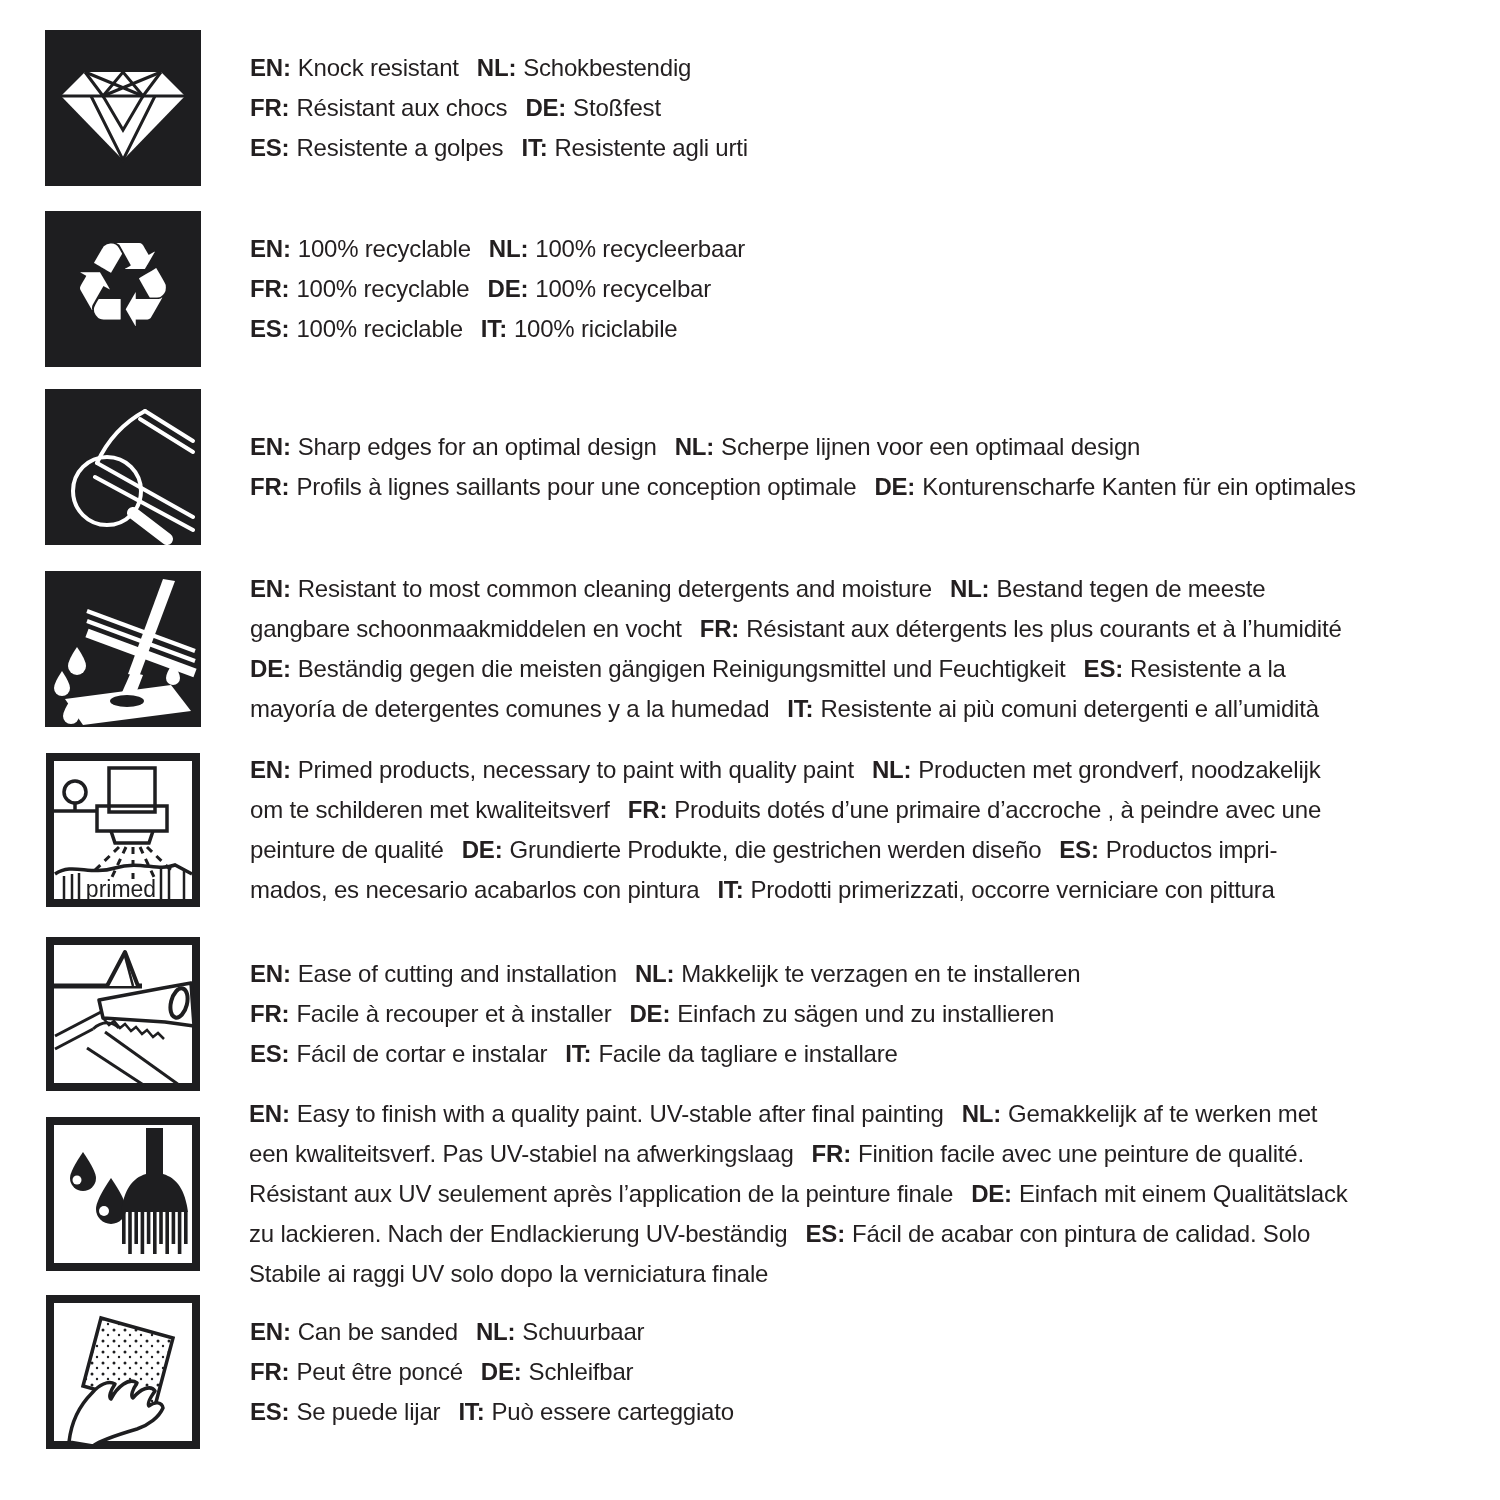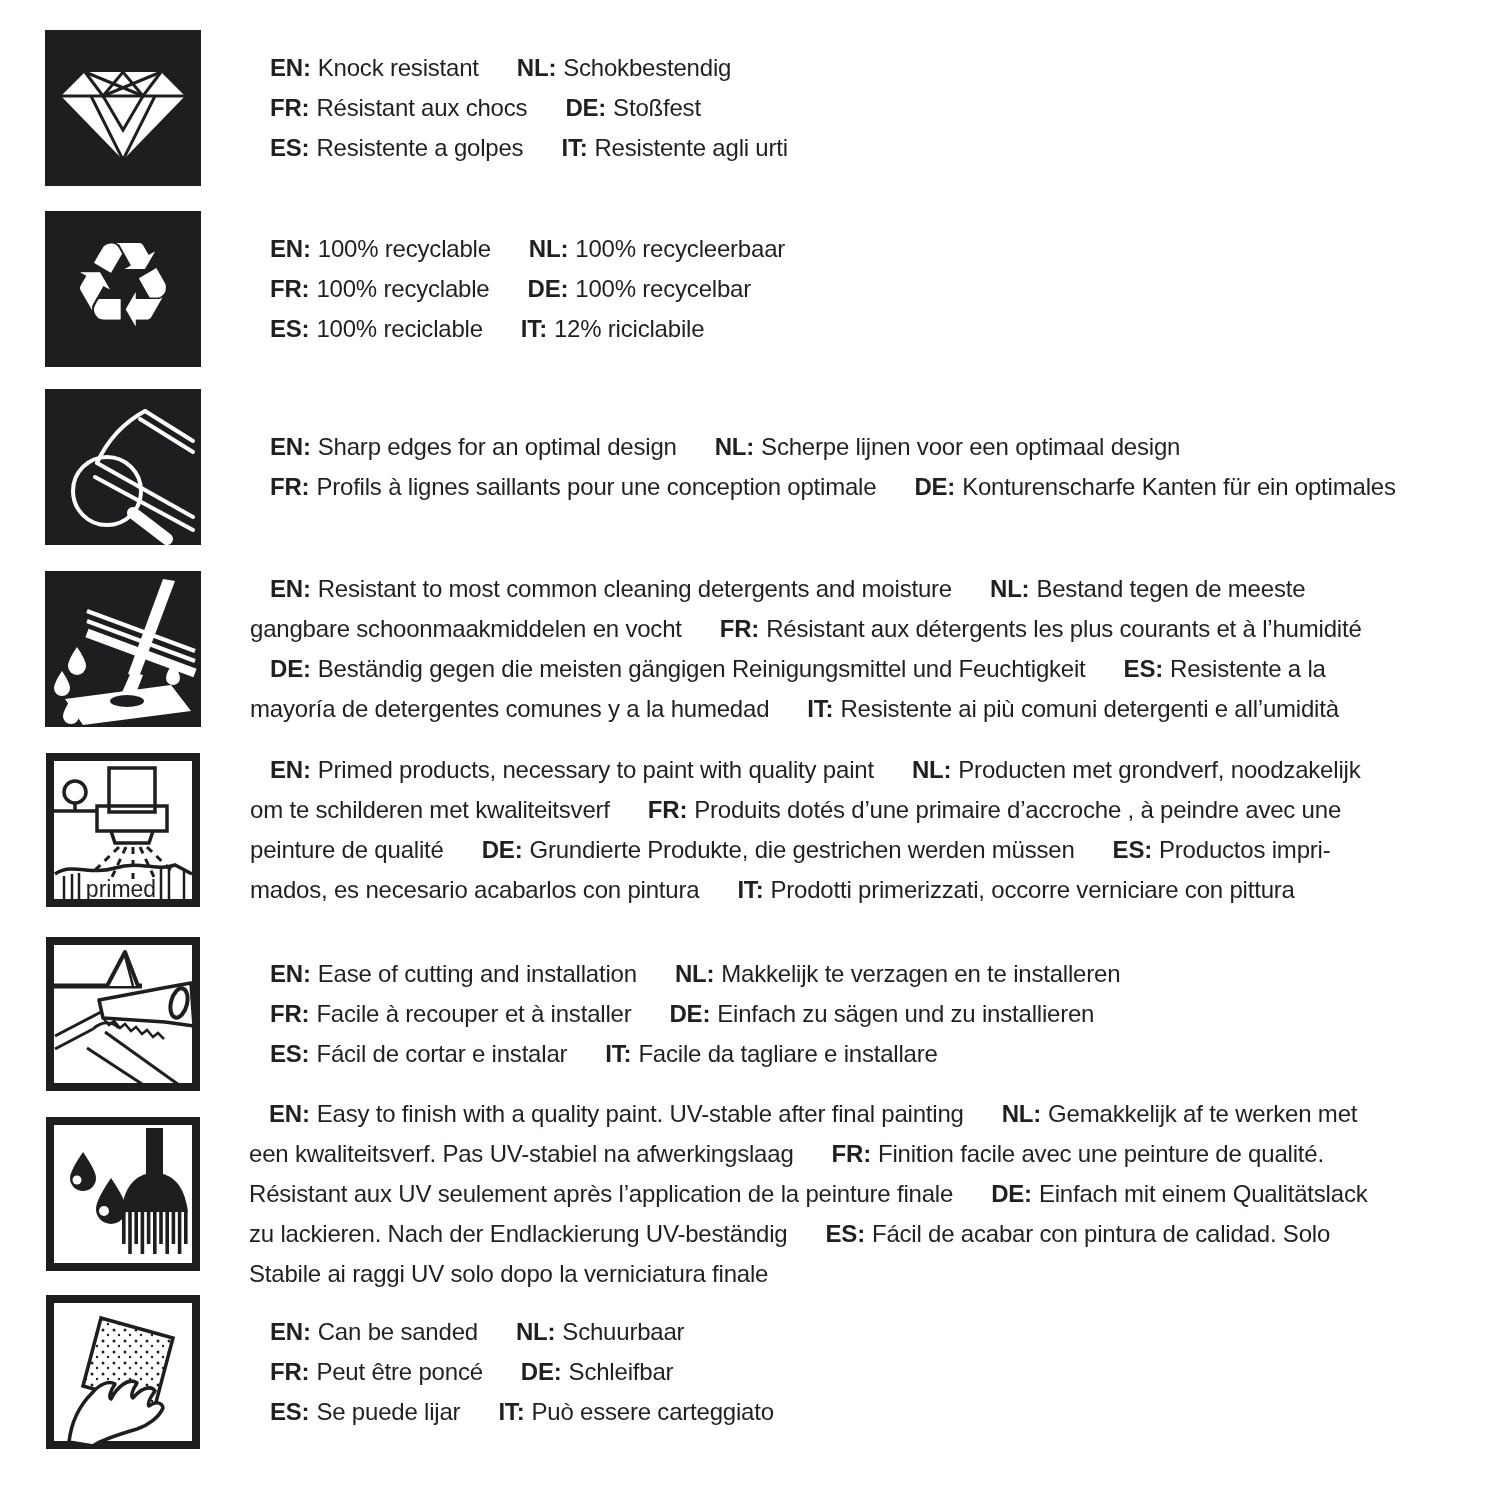--- a/index.html
+++ b/index.html
@@ -45,21 +45,21 @@
   }
   .text-block {
     flex: 1 1 auto;
     min-width: 0;
     font-size: 24px;
     line-height: 40px;
     letter-spacing: -0.2px;
   }
   .line { white-space: nowrap; }
   .seg { margin-right: 18px; }
-  .lang-label { font-weight: bold; font-style: normal; margin-right: 7px; margin-left: 20px; }
+  .lang-label { font-weight: bold; font-style: normal; margin-right: 7px; }
   .val.italic { }
   .primed-text { font-family: "Liberation Sans", sans-serif; }
 </style>
 </head>
 <body>
 
 <div class="page">
 
   <div class="row row-1">
     <div class="icon-box">
@@ -82,21 +82,21 @@
       </div>
   </div>
 
   <div class="row row-2">
     <div class="icon-box glyph-box">
       <span class="recycle-glyph">♻</span>
     </div>
     <div class="text-block">
         <div class="line"><span class="seg"><span class="lang-label">EN:</span><span class="val">100% recyclable</span></span><span class="seg"><span class="lang-label">NL:</span><span class="val italic">100% recycleerbaar</span></span></div>
         <div class="line"><span class="seg"><span class="lang-label">FR:</span><span class="val italic">100% recyclable</span></span><span class="seg"><span class="lang-label">DE:</span><span class="val">100% recycelbar</span></span></div>
-        <div class="line"><span class="seg"><span class="lang-label">ES:</span><span class="val">100% reciclable</span></span><span class="seg"><span class="lang-label">IT:</span><span class="val italic">12% riciclabile</span></span></div>
+        <div class="line"><span class="seg"><span class="lang-label">ES:</span><span class="val">100% reciclable</span></span><span class="seg"><span class="lang-label">IT:</span><span class="val italic">100% riciclabile</span></span></div>
       </div>
   </div>
 
   <div class="row row-3">
     <div class="icon-box">
       <svg viewBox="0 0 156 156">
         <rect width="156" height="156" fill="#1e1e20"></rect>
         <g fill="none" stroke="#ffffff" stroke-width="4" stroke-linecap="round">
           <path d="M100,22 L148,52"></path>
           <path d="M95,30 L148,63"></path>
@@ -168,21 +168,21 @@
           <path d="M116,117 L116,148"></path>
             <path d="M124,117 L124,148"></path>
             <path d="M139,119 L139,148"></path>
         </g>
         <text class="primed-text" x="76" y="145" font-size="23" text-anchor="middle" fill="#1e1e20">primed</text>
       </svg>
     </div>
     <div class="text-block">
         <div class="line"><span class="seg"><span class="lang-label">EN:</span><span class="val">Primed products, necessary to paint with quality paint</span></span><span class="seg"><span class="lang-label">NL:</span><span class="val italic">Producten met grondverf, noodzakelijk</span></span></div>
         <div class="line"><span class="seg"><span class="val italic">om te schilderen met kwaliteitsverf</span></span><span class="seg"><span class="lang-label">FR:</span><span class="val italic">Produits dotés d’une primaire d’accroche , à peindre avec une</span></span></div>
-        <div class="line"><span class="seg"><span class="val italic">peinture de qualité</span></span><span class="seg"><span class="lang-label">DE:</span><span class="val">Grundierte Produkte, die gestrichen werden müssen</span></span><span class="seg"><span class="lang-label">ES:</span><span class="val">Productos impri-</span></span></div>
+        <div class="line"><span class="seg"><span class="val italic">peinture de qualité</span></span><span class="seg"><span class="lang-label">DE:</span><span class="val">Grundierte Produkte, die gestrichen werden diseño</span></span><span class="seg"><span class="lang-label">ES:</span><span class="val">Productos impri-</span></span></div>
         <div class="line"><span class="seg"><span class="val">mados, es necesario acabarlos con pintura</span></span><span class="seg"><span class="lang-label">IT:</span><span class="val italic">Prodotti primerizzati, occorre verniciare con pittura</span></span></div>
       </div>
   </div>
 
   <div class="row row-6">
     <div class="icon-box">
       <svg viewBox="0 0 156 156">
         <rect x="5" y="5" width="146" height="146" fill="#ffffff" stroke="#1e1e20" stroke-width="8"></rect>
         <path d="M9,50 L97,50" stroke="#1e1e20" stroke-width="5" fill="none"></path>
         <path d="M62,50 L80,16 L93,50" fill="#ffffff" stroke="#1e1e20" stroke-width="4" stroke-linejoin="round"></path>

